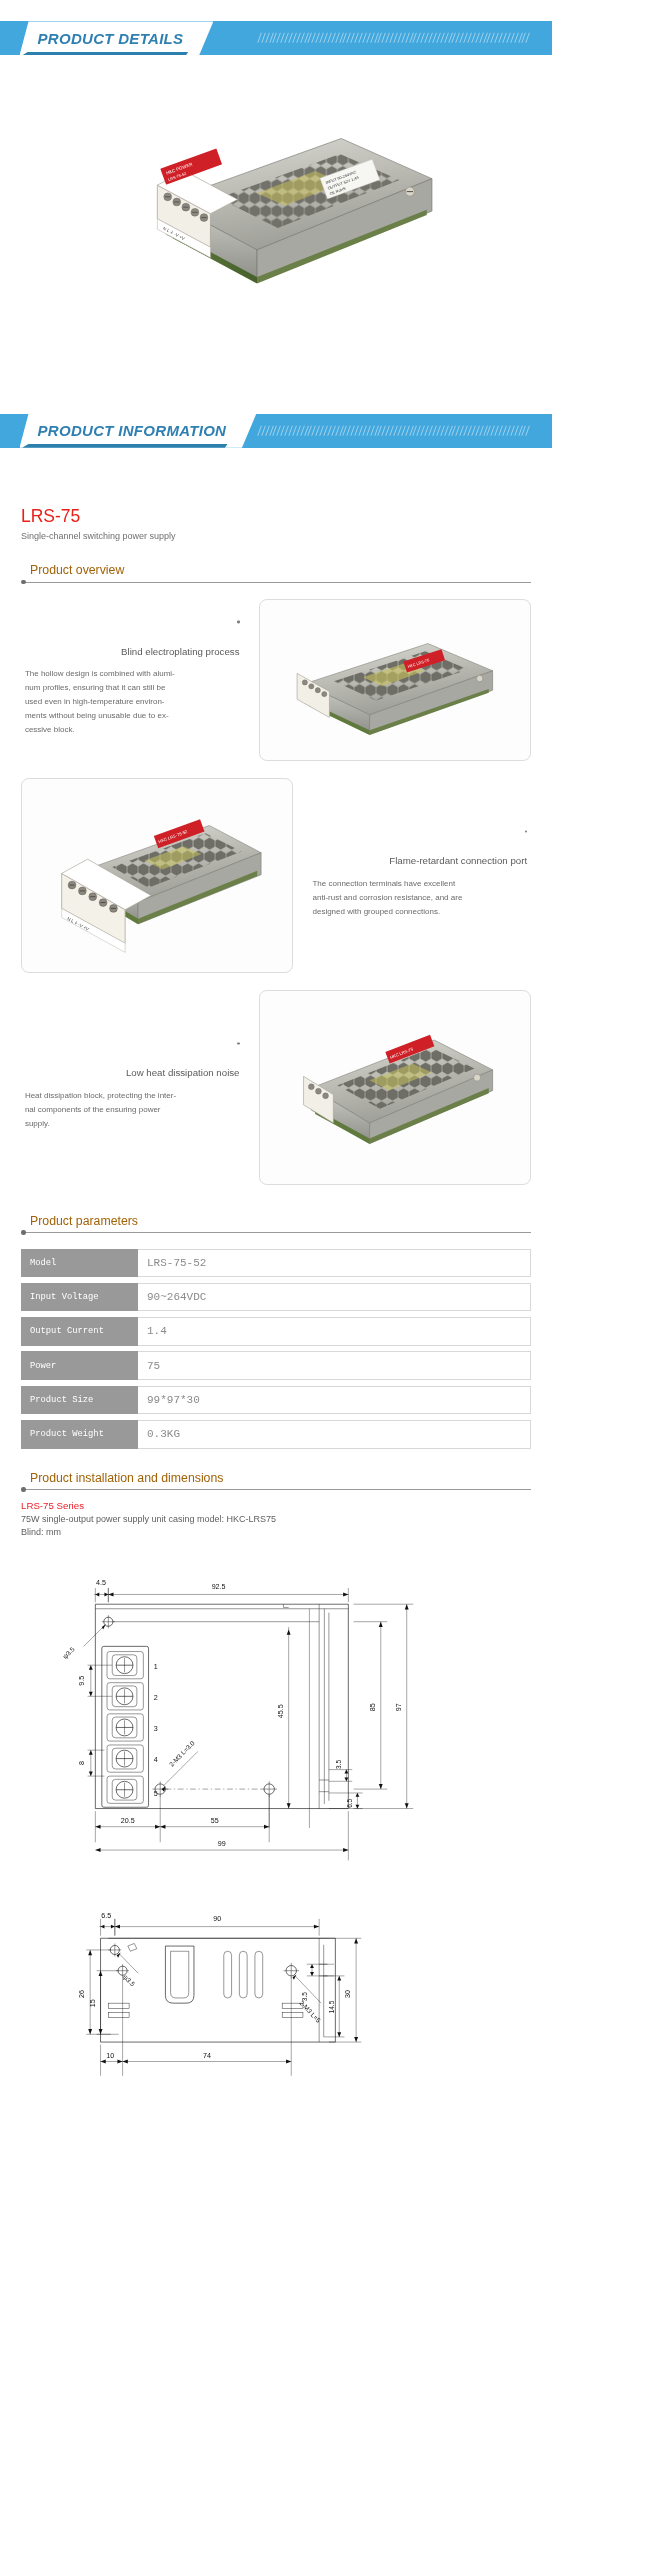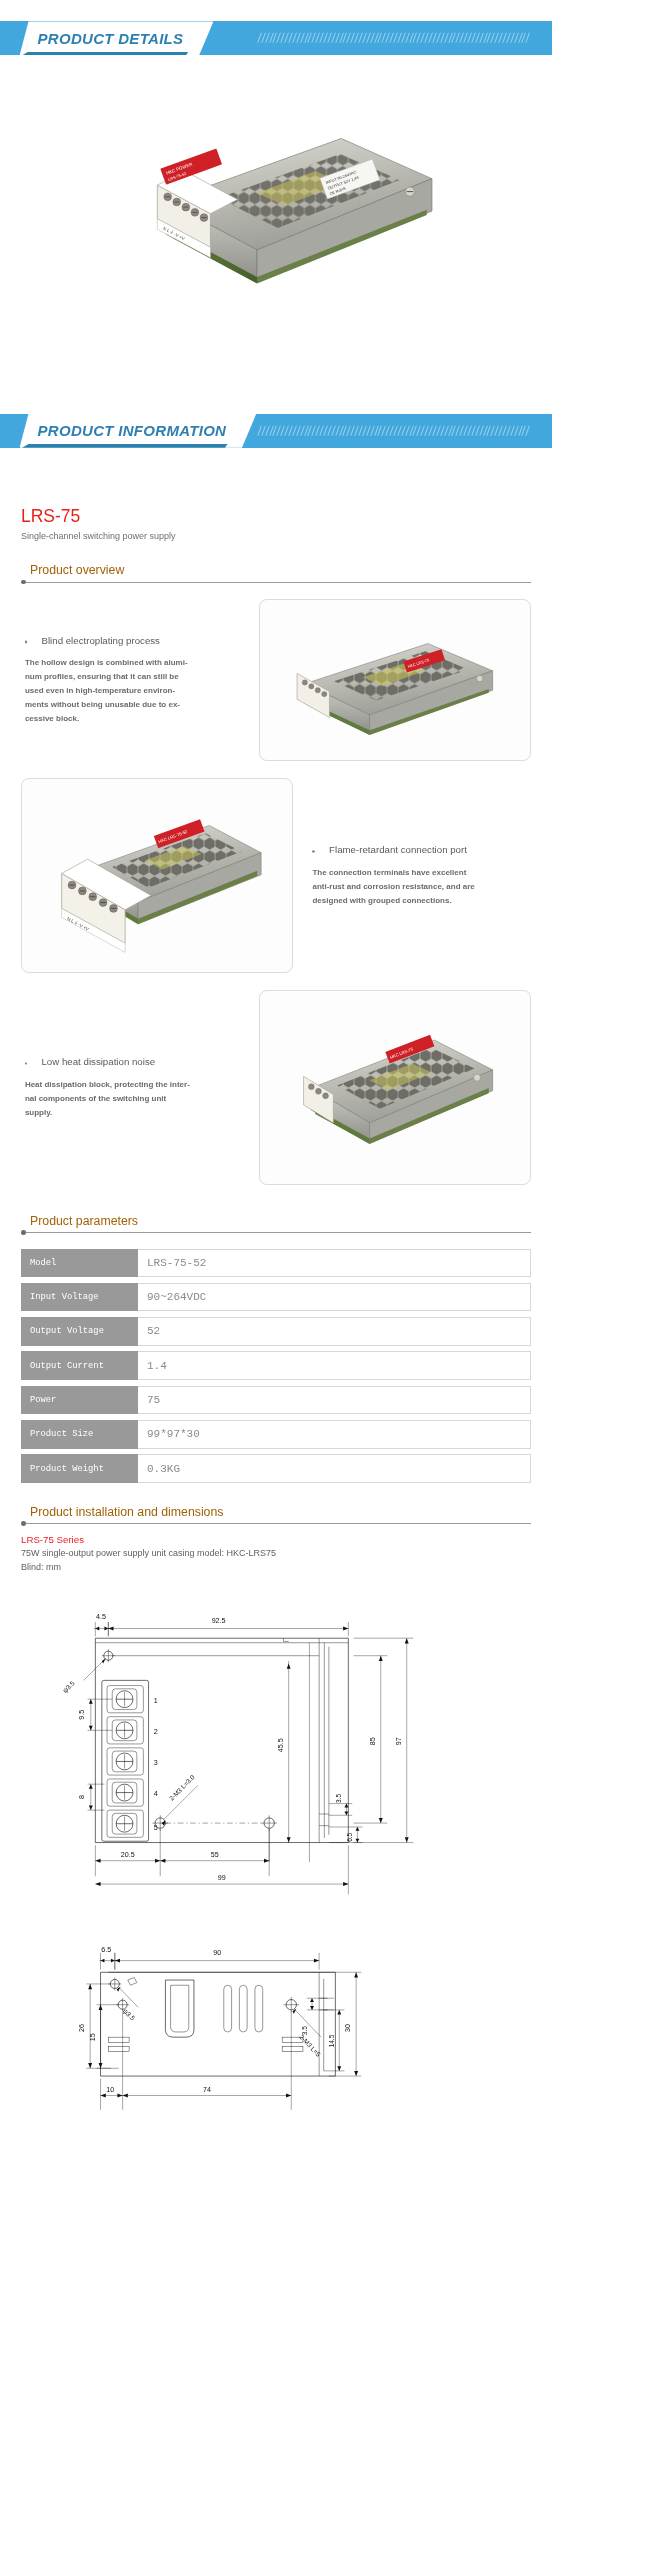--- a/index.html
+++ b/index.html
@@ -123,36 +123,36 @@
     margin: 17px 21px 0 21px;
     gap: 15.6px;
   }
   .feat.reverse { flex-direction: row-reverse; }
   .feat-text { width: 247px; padding: 0 3.9px; }
   .feat-title {
     font-size: 9.7px;
     color: #5a5a5a;
     display: flex;
     align-items: flex-end;
-    gap: 14px;
+    gap: 20px;
     margin-bottom: 10.4px;
+    flex-direction: column;
   }
   .feat-bullet {
     width: 2.6px; height: 2.6px;
     border-radius: 50%;
     background: #7a7a7a;
     flex: none;
     transform: translateY(-2.6px);
   }
   .feat-body {
     font-size: 8px;
     line-height: 1.75;
     color: #6b6b6b;
     padding-left: 0;
-    font-weight: bold;
   }
   .feat-img {
     width: 272px;
     height: 162px;
     border: 0.6px solid #dcdcdc;
     border-radius: 7.8px;
     background: #fdfdfd;
     display: flex;
     align-items: center;
     justify-content: center;
@@ -568,21 +568,21 @@
   </div>
 
   <div class="feat">
     <div class="feat-text">
       <div class="feat-title">
         <span class="feat-bullet"></span>
         <span>Low heat dissipation noise</span>
       </div>
       <div class="feat-body">
         <div>Heat dissipation block, protecting the inter-</div>
-        <div>nal components of the switching unit</div>
+        <div>nal components of the ensuring power</div>
         <div>supply.</div>
       </div>
     </div>
     <div class="feat-img tall">
       <svg width="259" height="182" viewBox="0 0 400 280">
         <polygon points="70,140 260,66 350,112 160,194" fill="url(#metalTop)" stroke="#8b8b85" stroke-width="1"></polygon>
         <polygon points="110,136 256,78 322,110 176,172" fill="url(#hex)"></polygon>
         <polygon points="160,128 226,102 256,116 190,144" fill="#c8c25c" opacity="0.55"></polygon>
         <polygon points="70,140 160,194 160,226 70,174" fill="url(#metalSide)" stroke="#7f7f79" stroke-width="1"></polygon>
         <polygon points="160,194 350,112 350,144 160,226" fill="#a8a8a2" stroke="#7f7f79" stroke-width="1"></polygon>
@@ -613,24 +613,20 @@
   <div class="params">
     <div class="prow">
       <div class="pkey">Model</div>
       <div class="pval">LRS-75-52</div>
     </div>
     <div class="prow">
       <div class="pkey">Input Voltage</div>
       <div class="pval">90~264VDC</div>
     </div>
     <div class="prow">
-      <div class="pkey">Output Voltage</div>
-      <div class="pval">52</div>
-    </div>
-    <div class="prow">
       <div class="pkey">Output Current</div>
       <div class="pval">1.4</div>
     </div>
     <div class="prow">
       <div class="pkey">Power</div>
       <div class="pval">75</div>
     </div>
     <div class="prow">
       <div class="pkey">Product Size</div>
       <div class="pval">99*97*30</div>

